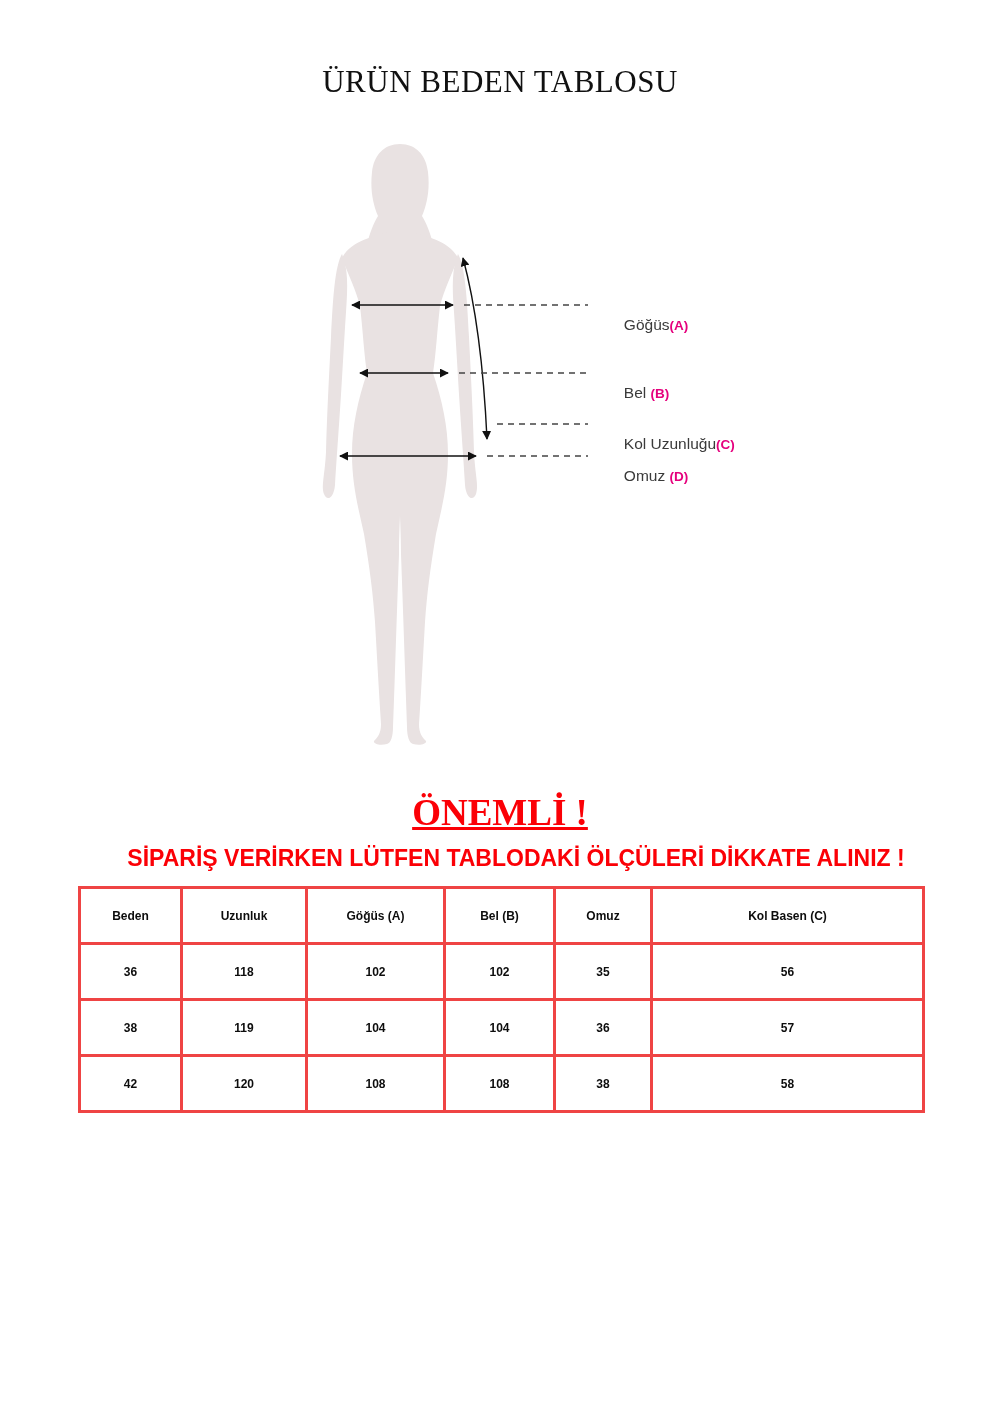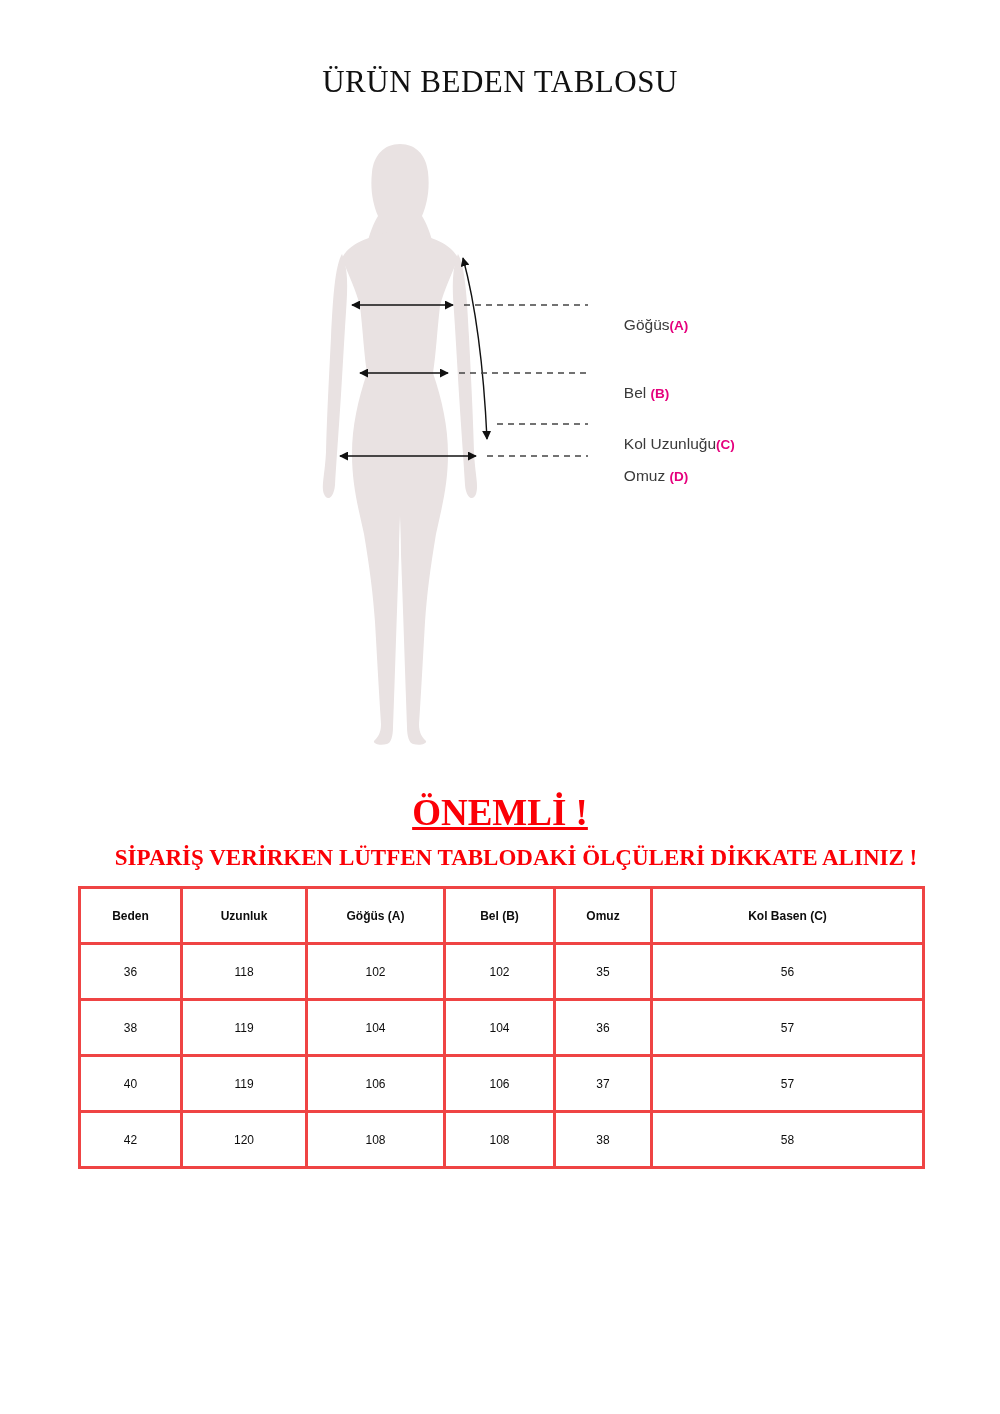--- a/index.html
+++ b/index.html
@@ -52,21 +52,21 @@
     font-weight:700;
     font-size:37px;
     color:#fb0006;
     text-decoration:underline;
   }
   .warning-sub {
     position:absolute;
     top:845px; left:0;
     width:100%;
     text-align:center;
-    font-family:Liberation Serif, serif;
+    font-family:Liberation Sans, sans-serif;
     font-weight:700;
     font-size:23px;
     color:#fb0006;
     padding-left:32px;
   }
   table.size-table {
     position:absolute;
     top:886px; left:78px;
     width:844px;
     border-collapse:collapse;
@@ -74,21 +74,21 @@
   }
   table.size-table th, table.size-table td {
     border:3px solid #ef4444;
     height:56px;
     text-align:center;
     vertical-align:middle;
     font-size:12px;
     color:#0d0d0d;
   }
   table.size-table th { font-weight:700; }
-  table.size-table td { font-weight:400; }
+  table.size-table td { font-weight:700; }
 </style>
 </head>
 <body>
 
 <div class="page">
 
   <h1 class="title">ÜRÜN BEDEN TABLOSU</h1>
 
   <div class="diagram">
     <svg width="1000" height="625" viewBox="0 0 1000 625">
@@ -216,28 +216,20 @@
       </tr>
       <tr>
         <td>38</td>
         <td>119</td>
         <td>104</td>
         <td>104</td>
         <td>36</td>
         <td>57</td>
       </tr>
       <tr>
-        <td>40</td>
-        <td>119</td>
-        <td>106</td>
-        <td>106</td>
-        <td>37</td>
-        <td>57</td>
-      </tr>
-      <tr>
         <td>42</td>
         <td>120</td>
         <td>108</td>
         <td>108</td>
         <td>38</td>
         <td>58</td>
       </tr>
     </tbody>
   </table>
 

